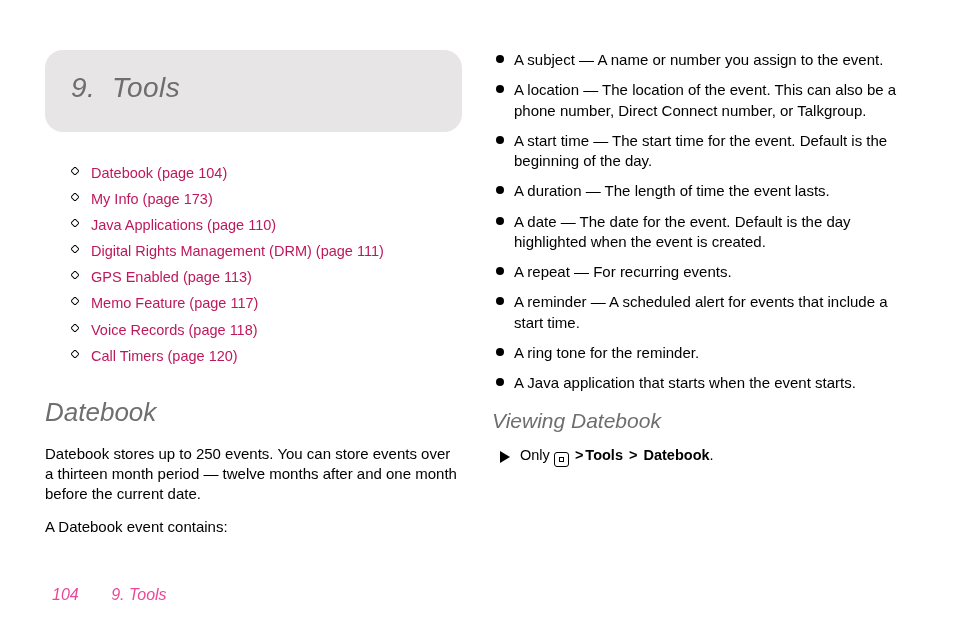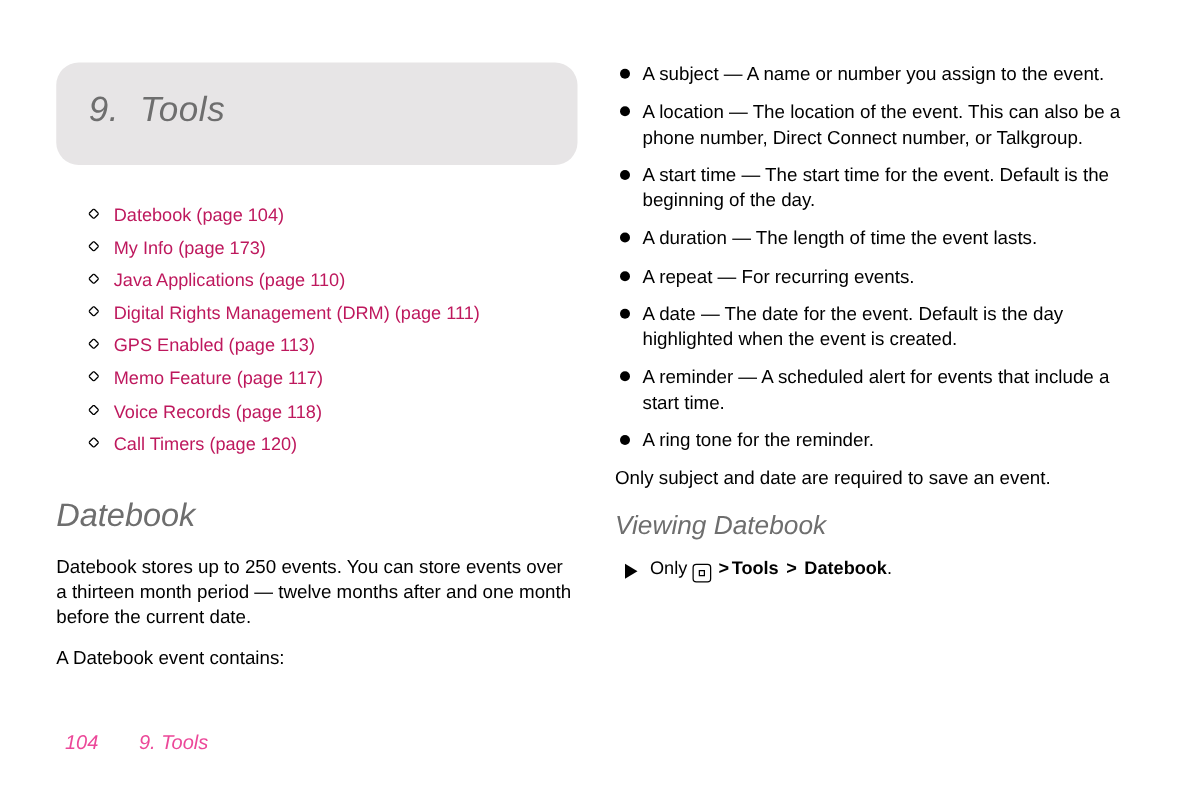--- a/index.html
+++ b/index.html
@@ -195,27 +195,27 @@
 
     </div>
 
     <div class="col">
 
       <ul class="bullets">
         <li><span>A subject — A name or number you assign to the event.</span></li>
         <li><span>A location — The location of the event. This can also be a phone number, Direct Connect number, or Talkgroup.</span></li>
         <li><span>A start time — The start time for the event. Default is the beginning of the day.</span></li>
         <li><span>A duration — The length of time the event lasts.</span></li>
+        <li><span>A date — The date for the event. Default is the day highlighted when the event is created.</span></li>
         <li><span>A repeat — For recurring events.</span></li>
-        <li><span>A date — The date for the event. Default is the day highlighted when the event is created.</span></li>
         <li><span>A reminder — A scheduled alert for events that include a start time.</span></li>
         <li><span>A ring tone for the reminder.</span></li>
+        <li><span>A Java application that starts when the event starts.</span></li>
       </ul>
 
-      <p class="para">Only subject and date are required to save an event.</p>
 
       <h3 class="section-h2">Viewing Datebook</h3>
 
       <div class="step">
         <span class="tri"></span>
         <span>
           <span>Only</span>
           <span class="ok-key">
               <span class="ok-key-inner"></span>
             </span>

